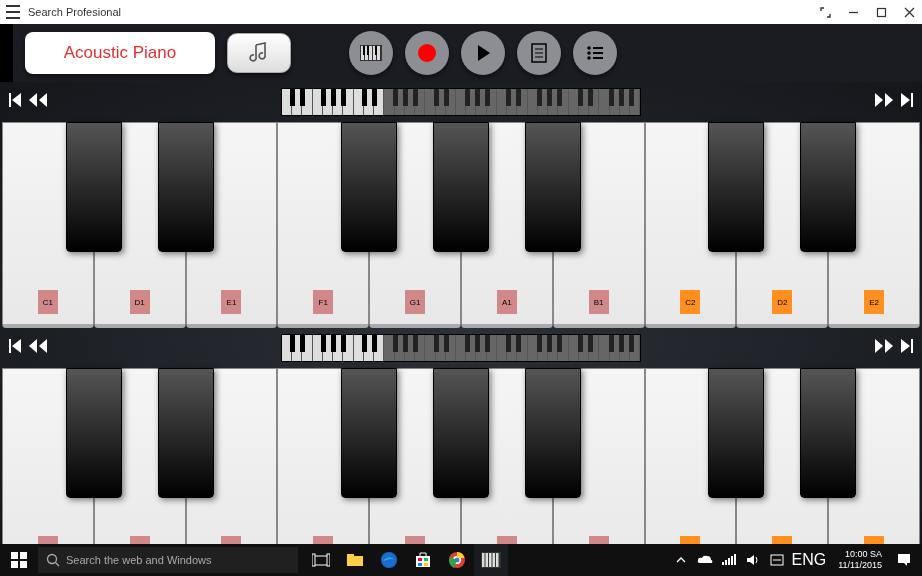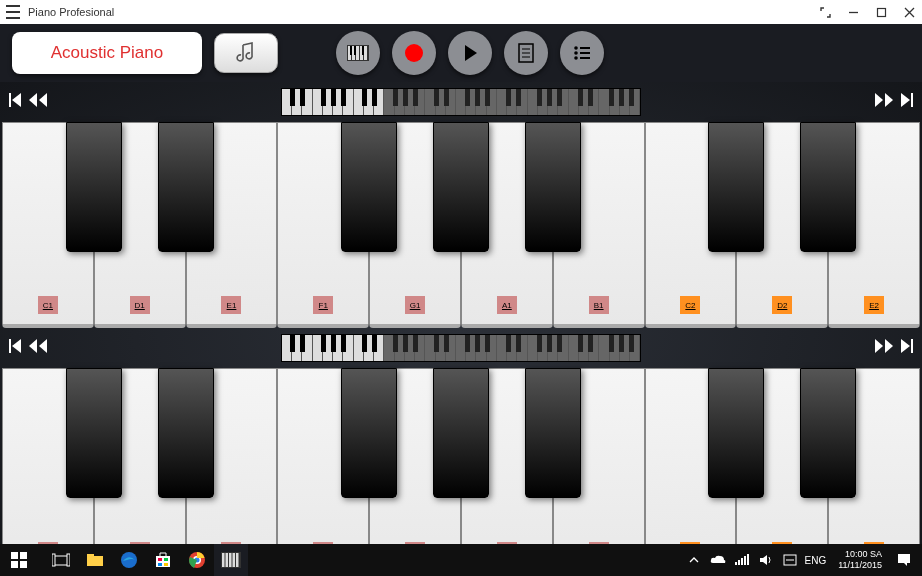--- a/index.html
+++ b/index.html
@@ -8,41 +8,41 @@
   
   .titlebar { height: 24px; background:#fff; display:flex; align-items:center; padding:0 6px; justify-content:space-between; }
   .titlebar-left { display:flex; align-items:center; gap:8px; }
   .hamburger { width:14px; height:14px; display:flex; flex-direction:column; justify-content:space-between; cursor:pointer;}
   .hamburger span{height:2px;background:#333;}
   .app-title { font-size:11px; color:#333;}
   .win-controls { display:flex; gap:14px; align-items:center;}
   .win-btn { width:14px;height:14px;display:flex;align-items:center;justify-content:center;color:#333;font-size:12px;cursor:pointer;}
 
   
-  .toolbar { height:58px; background:#1a1c22; display:flex; align-items:center; padding:0 12px; gap:12px;}
+  .toolbar { height:58px; background:#1a1c22; display:flex; align-items:center; padding:0 12px; gap:12px;margin-left:13px;}
   .instr-btn { width:190px; height:42px; background:#fff; border-radius:8px; display:flex;align-items:center;justify-content:center; color:#e03030; font-size:17px; font-weight:500; box-shadow:0 2px 4px rgba(0,0,0,0.5);}
   .pill-btn { width:64px; height:40px; background:linear-gradient(#fff,#ddd); border-radius:10px; display:flex;align-items:center;justify-content:center; box-shadow:0 2px 4px rgba(0,0,0,0.6); border:1px solid #aaa;}
   .circ-btn { width:44px;height:44px;border-radius:50%;background:#8c8e93;display:flex;align-items:center;justify-content:center; box-shadow:0 2px 4px rgba(0,0,0,0.6);}
   .toolbar .spacer{width:34px;}
 
   
   .app-body { height:492px; background: radial-gradient(ellipse at center, #2c3038 0%, #14161a 100%); padding:0 2px;}
   .kb-section { height:246px; display:flex; flex-direction:column;}
   .nav-row { height:40px; display:flex; align-items:center; justify-content:space-between; padding:0 6px;}
   .arrows{display:flex;gap:6px;align-items:center;}
   .arrow{color:#fff;cursor:pointer;}
   .mini-kb { width:360px;height:28px;display:flex; border:1px solid #000; position:relative; align-self:center;}
   .mini-white{flex:1;background:#ddd;border-right:1px solid #555;}
   .mini-dim{background:#666 !important;}
   .mini-black{position:absolute;top:0;width:5px;height:17px;background:#000;}
   
   .keys { height:206px; position:relative; display:flex;}
   .white-key{ flex:1; background:linear-gradient(#f5f5f5,#e8e8e8); border:1px solid #888; border-bottom:4px solid #aaa; position:relative; cursor:pointer; border-radius:0 0 4px 4px;}
   .black-key{ position:absolute; top:0; width:56px; height:130px; background:linear-gradient(#555,#000); border:1px solid #000; border-radius:0 0 4px 4px; cursor:pointer; z-index:2; box-shadow:2px 2px 6px rgba(0,0,0,0.5);}
-  .key-label { position:absolute; bottom:10px; left:50%; transform:translateX(-50%); width:20px;height:18px; font-size:8px; display:flex;align-items:center;justify-content:center; color:#000;text-decoration:underline;}
+  .key-label { position:absolute; bottom:10px; left:50%; transform:translateX(-50%); width:20px;height:24px; font-size:8px; display:flex;align-items:center;justify-content:center; color:#000;}
   .lab-pink{background:#d08888;}
   .lab-orange{background:#ff9020;}
 
   
   .taskbar{position:absolute;bottom:0;left:0;right:0;height:32px;background:#101010;display:flex;align-items:center;color:#fff;font-size:10px;}
   .start{width:38px;height:32px;display:flex;align-items:center;justify-content:center;}
   .search{width:260px;height:26px;background:#202020;display:flex;align-items:center;padding:0 8px;gap:6px;color:#aaa;font-size:11px;}
   .task-icons{display:flex;margin-left:6px;}
   .tico{width:34px;height:32px;display:flex;align-items:center;justify-content:center;}
   .tray{margin-left:auto;display:flex;align-items:center;gap:6px;padding-right:8px;}
@@ -51,21 +51,21 @@
 </head>
 <body>
 
 <div class="titlebar">
   <div class="titlebar-left">
     <div class="hamburger">
         <span></span>
         <span></span>
         <span></span>
       </div>
-    <div class="app-title">Piano Profesional</div>
+    <div class="app-title">Search Profesional</div>
   </div>
   <div class="win-controls">
     <div class="win-btn">
       <svg width="11" height="11" viewBox="0 0 11 11">
           <path d="M1 4 L1 1 L4 1 M7 10 L10 10 L10 7" stroke="#333" fill="none" stroke-width="1.4"></path>
         </svg>
     </div>
     <div class="win-btn">
       <svg width="11" height="11">
           <line x1="1" y1="5.5" x2="10" y2="5.5" stroke="#333" stroke-width="1.3"></line>
@@ -395,20 +395,27 @@
 
 <div class="taskbar">
   <div class="start">
     <svg width="16" height="16">
         <rect x="0" y="0" width="7" height="7" fill="#fff"></rect>
         <rect x="9" y="0" width="7" height="7" fill="#fff"></rect>
         <rect x="0" y="9" width="7" height="7" fill="#fff"></rect>
         <rect x="9" y="9" width="7" height="7" fill="#fff"></rect>
       </svg>
   </div>
+  <div class="search">
+    <svg width="14" height="14">
+        <circle cx="6" cy="6" r="4.5" stroke="#aaa" fill="none" stroke-width="1.3"></circle>
+        <line x1="9.5" y1="9.5" x2="13" y2="13" stroke="#aaa" stroke-width="1.3"></line>
+      </svg>
+    <span>Search the web and Windows</span>
+  </div>
   <div class="task-icons">
     <div class="tico">
         <svg width="18" height="14">
           <rect x="1" y="3" width="16" height="9" stroke="#fff" fill="none"></rect>
           <rect x="0" y="1" width="3" height="12" fill="#101010" stroke="#fff"></rect>
           <rect x="15" y="1" width="3" height="12" fill="#101010" stroke="#fff"></rect>
         </svg>
       </div>
     <div class="tico">
         <svg width="18" height="14">
@@ -477,21 +484,21 @@
           <path d="M1 4 L4 4 L8 1 L8 11 L4 8 L1 8 Z" fill="#fff"></path>
           <path d="M10 3 Q12 6 10 9" stroke="#fff" fill="none"></path>
         </svg>
       </div>
     <div class="tico" style="width:18px;">
         <svg width="14" height="12">
           <rect x="1" y="1" width="12" height="10" stroke="#fff" fill="none"></rect>
           <line x1="3" y1="6" x2="11" y2="6" stroke="#fff"></line>
         </svg>
       </div>
-    <span style="font-size:10px;">ENG</span>
+    <span style="font-size:16px;">ENG</span>
     <div class="clock">
       <div>10:00 SA</div>
       <div>11/11/2015</div>
     </div>
     <div class="tico" style="width:20px;">
         <svg width="14" height="14">
           <rect x="1" y="1" width="12" height="9" fill="#fff"></rect>
           <path d="M10 10 L10 13 L7 10" fill="#fff"></path>
         </svg>
       </div>

